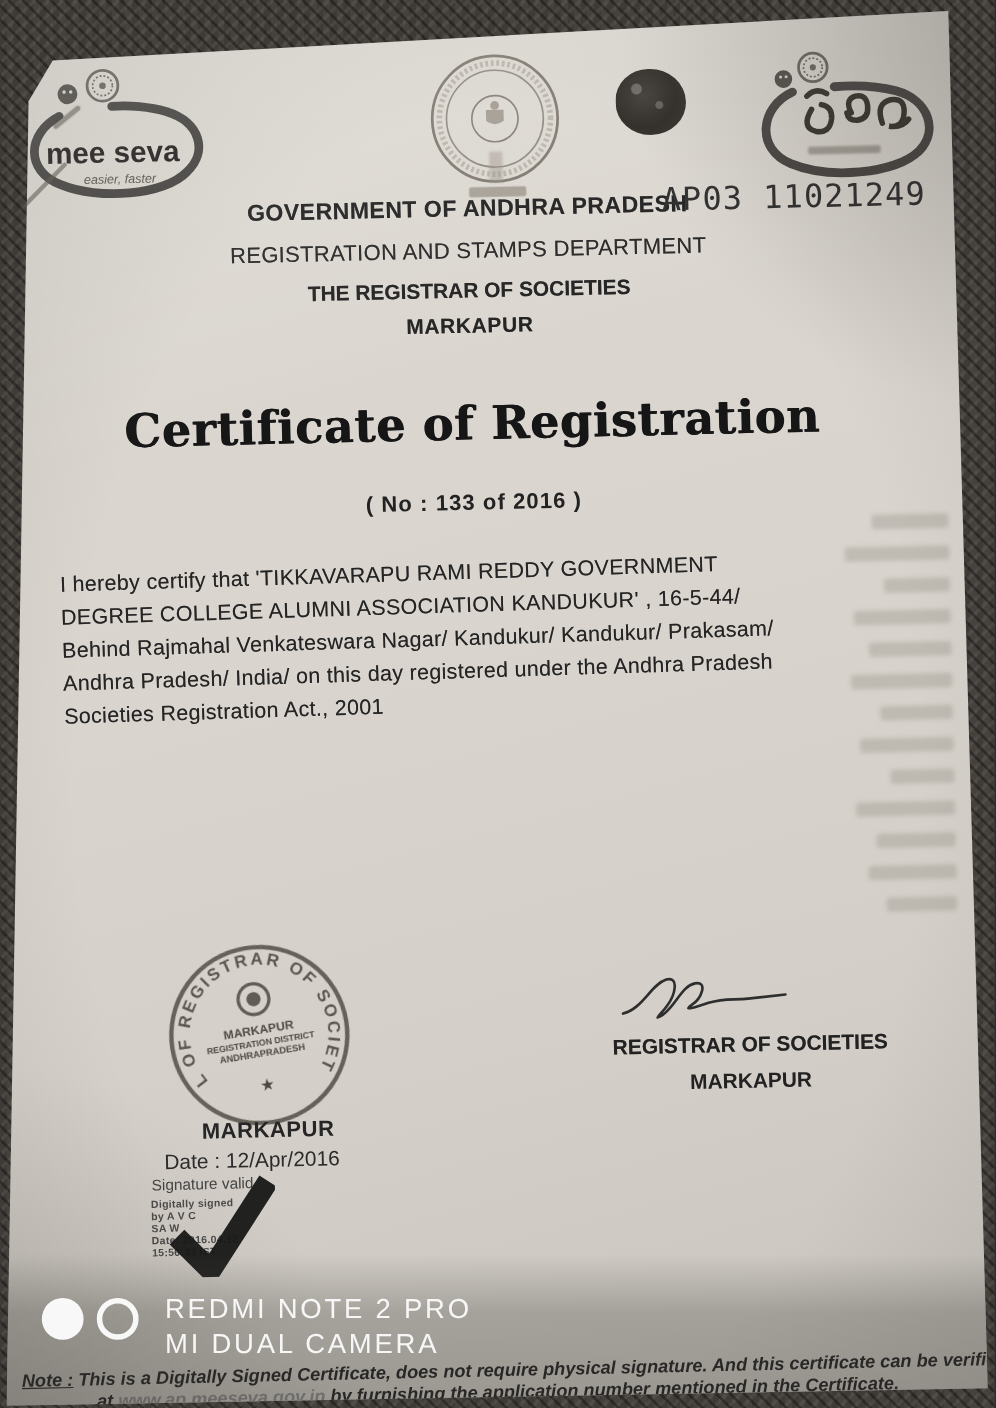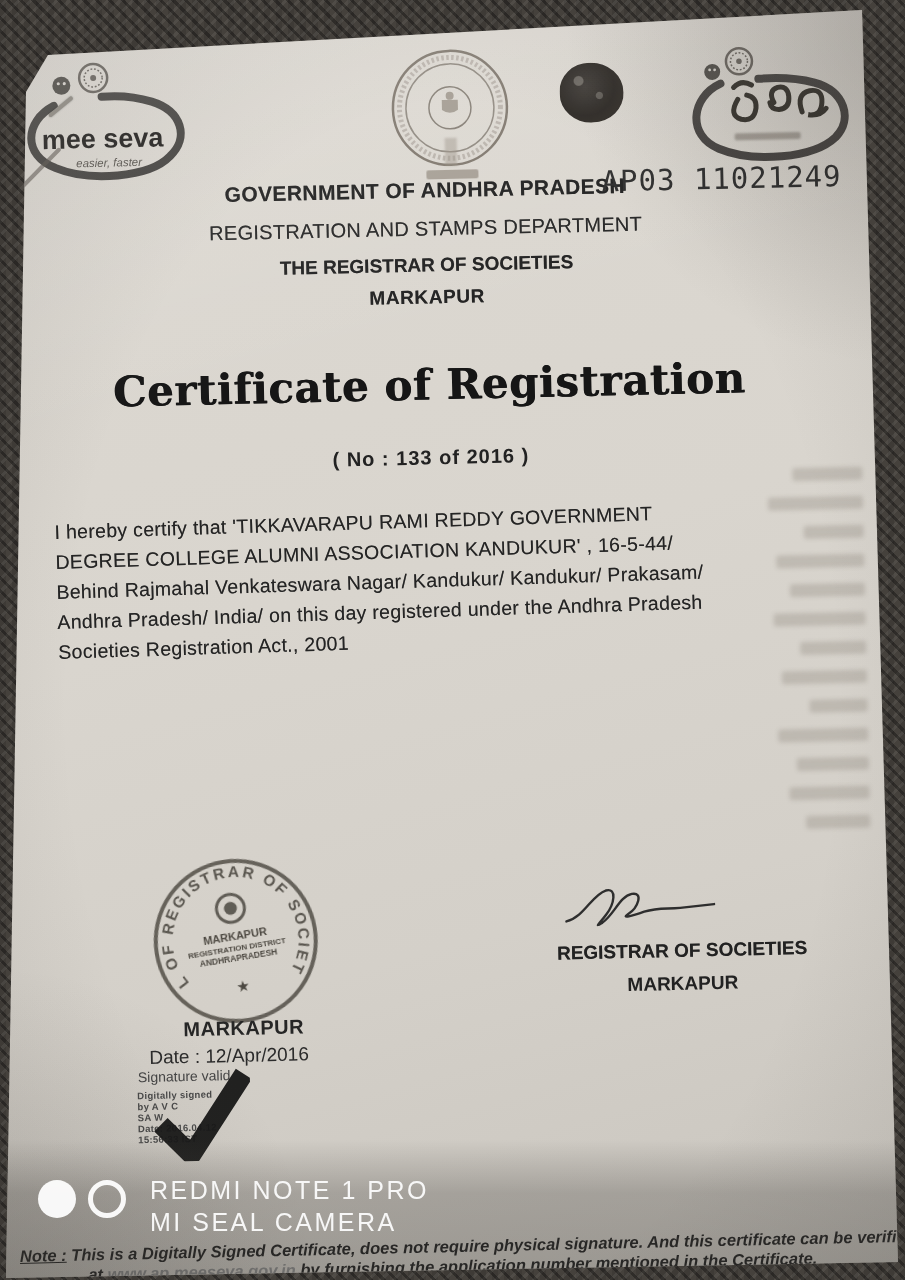--- a/index.html
+++ b/index.html
@@ -240,16 +240,16 @@
       </div>
 
     </div>
     <div class="paper-shade"></div>
     <div class="bottom-shade"></div>
   </div>
 
   <div class="wm">
     <div class="c1"></div>
     <div class="c2"></div>
-    <div class="t1">REDMI NOTE 1 PRO</div>
-    <div class="t2">MI SEAL CAMERA</div>
+    <div class="t1">REDMI NOTE 2 PRO</div>
+    <div class="t2">MI DUAL CAMERA</div>
   </div>
 </div>
 
 </body></html>

